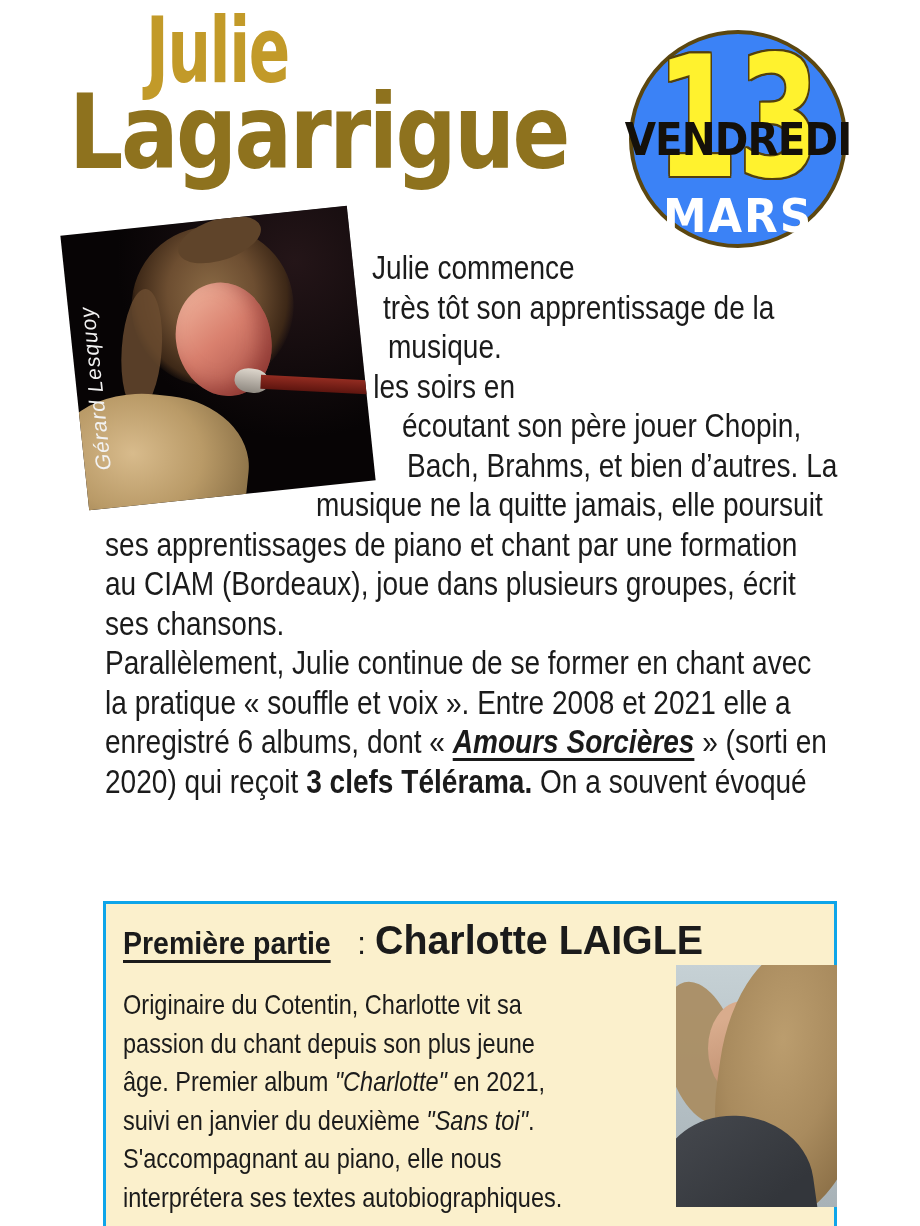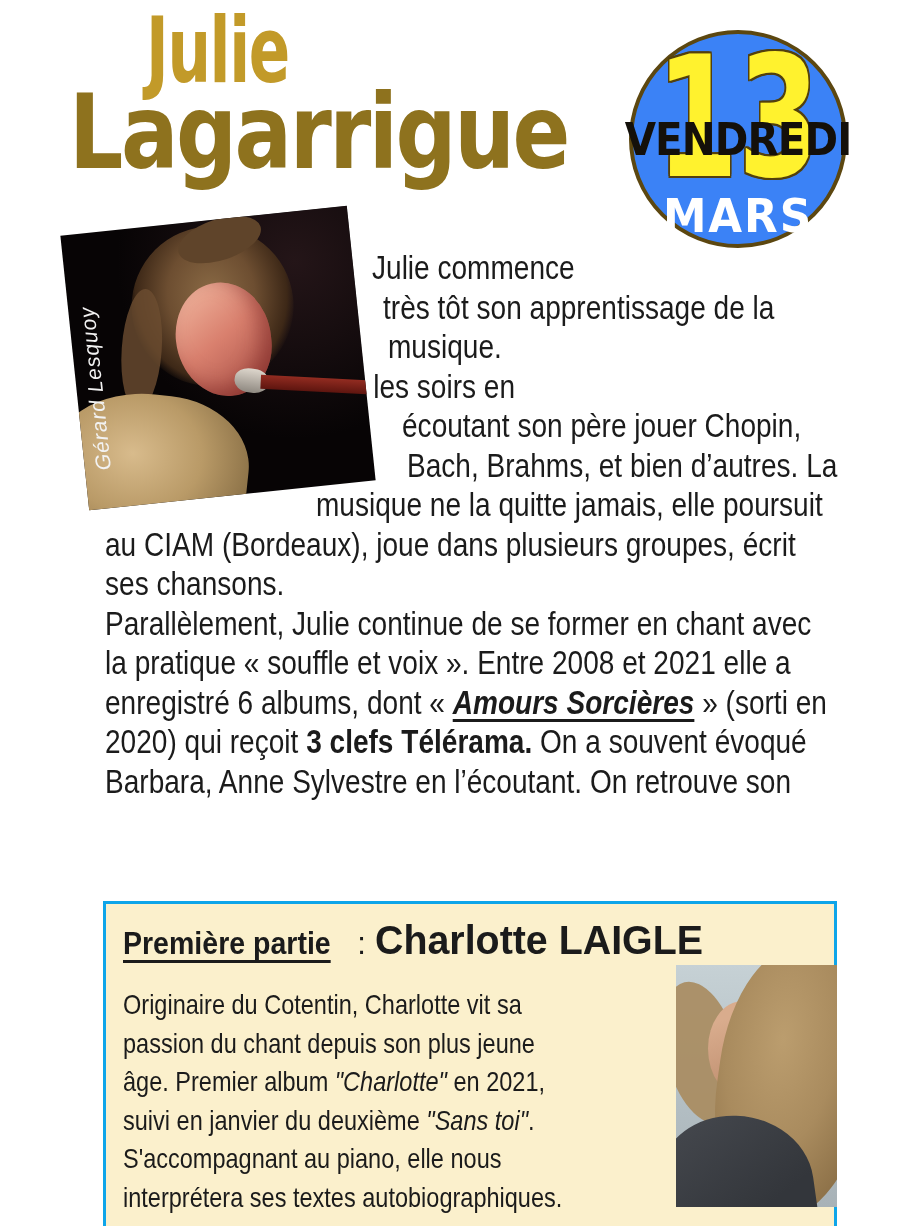--- a/index.html
+++ b/index.html
@@ -111,27 +111,27 @@
   </div>
 
   <div id="main-text">
     <div class="line" style="margin-left:267px"><span class="sq"><span>Julie commence</span></span></div>
     <div class="line" style="margin-left:278px"><span class="sq"><span>très tôt son apprentissage de la</span></span></div>
     <div class="line" style="margin-left:283px"><span class="sq"><span>musique.</span></span></div>
     <div class="line" style=""><span class="sq"><span>Elle s’endormait tous les soirs en</span></span></div>
     <div class="line" style="margin-left:297px"><span class="sq"><span>écoutant son père jouer Chopin,</span></span></div>
     <div class="line" style="margin-left:302px"><span class="sq"><span>Bach, Brahms, et bien d’autres. La</span></span></div>
     <div class="line" style="margin-left:211px"><span class="sq"><span>musique ne la quitte jamais, elle poursuit</span></span></div>
+    <div class="line"><span class="sq"><span>ses apprentissages de piano et chant par une formation</span></span></div>
     <div class="line"><span class="sq"><span>au CIAM (Bordeaux), joue dans plusieurs groupes, écrit</span></span></div>
     <div class="line"><span class="sq"><span>ses chansons.</span></span></div>
     <div class="line"><span class="sq"><span>Parallèlement, Julie continue de se former en chant avec</span></span></div>
     <div class="line"><span class="sq"><span>la pratique « souffle et voix ». Entre 2008 et 2021 elle a</span></span></div>
     <div class="line"><span class="sq"><span>enregistré 6 albums, dont « </span><span class="seg-bi-u">Amours Sorcières</span><span> » (sorti en</span></span></div>
     <div class="line"><span class="sq"><span>2020) qui reçoit </span><span class="seg-b">3 clefs Télérama.</span><span> On a souvent évoqué</span></span></div>
-    <div class="line"><span class="sq"><span>Barbara, Anne Sylvestre en l’écoutant. On retrouve son</span></span></div>
   </div>
 
   <div id="bottom-box">
     <div id="box-heading">
       <span class="h-part">Première partie</span><span class="h-sep"> : </span><span class="h-name">Charlotte LAIGLE</span>
     </div>
     <div id="box-text">
       <div class="line"><span class="sq"><span>Originaire du Cotentin, Charlotte vit sa</span></span></div>
       <div class="line"><span class="sq"><span>passion du chant depuis son plus jeune</span></span></div>
       <div class="line"><span class="sq"><span>âge. Premier album </span><span class="seg-i">"Charlotte"</span><span> en 2021,</span></span></div>

